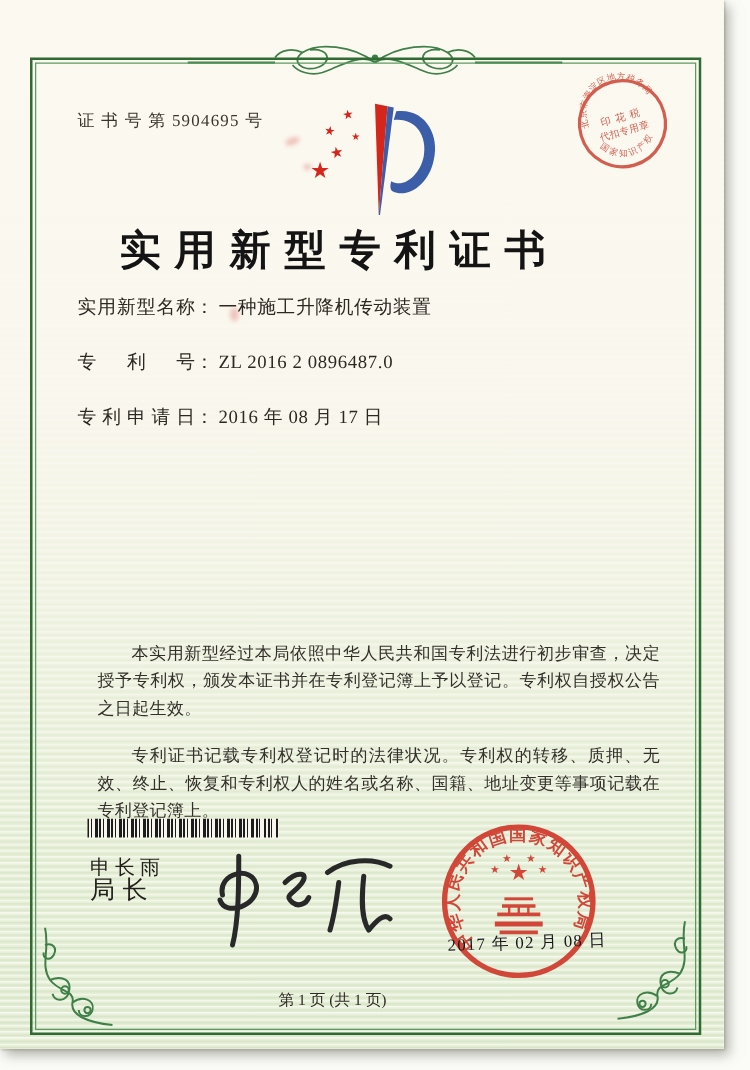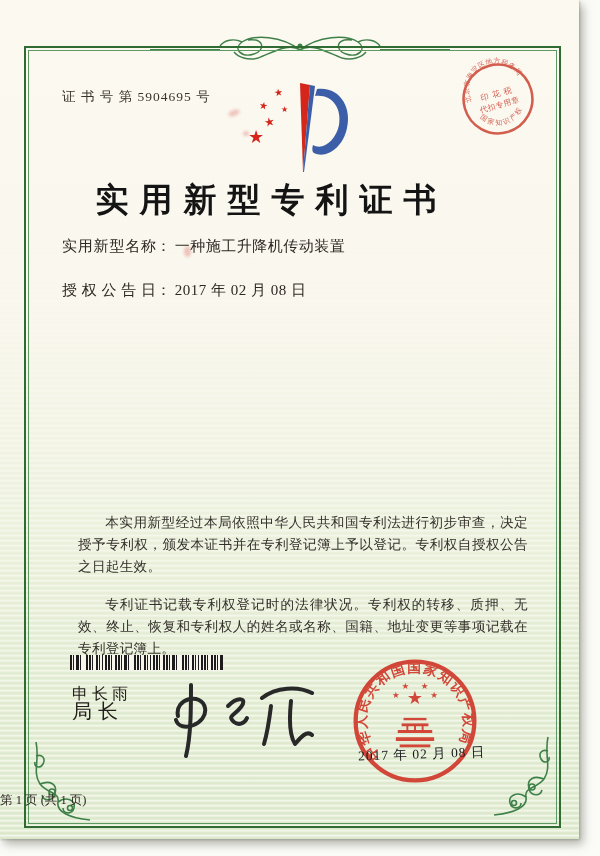--- a/index.html
+++ b/index.html
@@ -35,21 +35,21 @@
              #f7f5ec 8.6px,#f7f5ec 9.6px);}
   .officer-title{position:absolute;left:72px;top:698px;font-size:20px;letter-spacing:6px;color:#23201b;}
   .officer-name{position:absolute;left:72px;top:684px;font-size:16px;letter-spacing:4px;color:#23201b;}
   .signature{position:absolute;left:150px;top:680px;width:178px;height:88px;}
   
   .seal-main{position:absolute;left:348px;top:654px;width:134px;height:134px;opacity:0.92;}
   .date-stamp{position:absolute;left:358px;top:745px;width:150px;font-size:13.5px;color:#17171a;
               letter-spacing:1px;transform:rotate(-2deg);white-space:nowrap;}
   
   .seal-tax{position:absolute;left:455px;top:56px;width:86px;height:86px;transform:rotate(-16deg);opacity:0.85;}
-  .footer{position:absolute;left:0;top:792px;width:532px;text-align:left;font-size:12.5px;color:#2c2822;}
+  .footer{position:absolute;left:0;top:792px;width:532px;text-align:center;font-size:12.5px;color:#2c2822;}
   .flourish{position:absolute;left:150px;top:32px;width:300px;height:34px;}
   .orn-bl{position:absolute;left:30px;top:742px;width:62px;height:80px;}
   .orn-br{position:absolute;left:492px;top:732px;width:62px;height:90px;transform:scale(-1,1);}
   .smudge{position:absolute;background:rgba(205,60,50,0.28);filter:blur(1.5px);border-radius:50%;}
   .sm1{left:228px;top:110px;width:12px;height:6px;transform:rotate(-20deg);}
   .sm2{left:184px;top:246px;width:7px;height:11px;}
   .sm3{left:243px;top:131px;width:6px;height:5px;}
 </style>
 </head>
 <body>
@@ -118,22 +118,26 @@
     </div>
 
     <div class="title">实用新型专利证书</div>
 
     <div class="fields">
       <div class="frow">
         <span class="flabel">实用新型名称</span><span>：</span>
         <span class="fvalue">一种施工升降机传动装置</span>
       </div>
       <div class="frow">
-        <span class="flabel">授权公告日</span><span>：</span>
-        <span class="fvalue">2017 年 02 月 08 日</span>
+        <span class="flabel">专利号</span><span>：</span>
+        <span class="fvalue">ZL 2016 2 0896487.0</span>
+      </div>
+      <div class="frow">
+        <span class="flabel">专利申请日</span><span>：</span>
+        <span class="fvalue">2016 年 08 月 17 日</span>
       </div>
     </div>
 
     <div class="paras">
       <p>本实用新型经过本局依照中华人民共和国专利法进行初步审查，决定授予专利权，颁发本证书并在专利登记簿上予以登记。专利权自授权公告之日起生效。</p>
       <p>专利证书记载专利权登记时的法律状况。专利权的转移、质押、无效、终止、恢复和专利权人的姓名或名称、国籍、地址变更等事项记载在专利登记簿上。</p>
     </div>
 
     <div class="barcode"></div>
 

